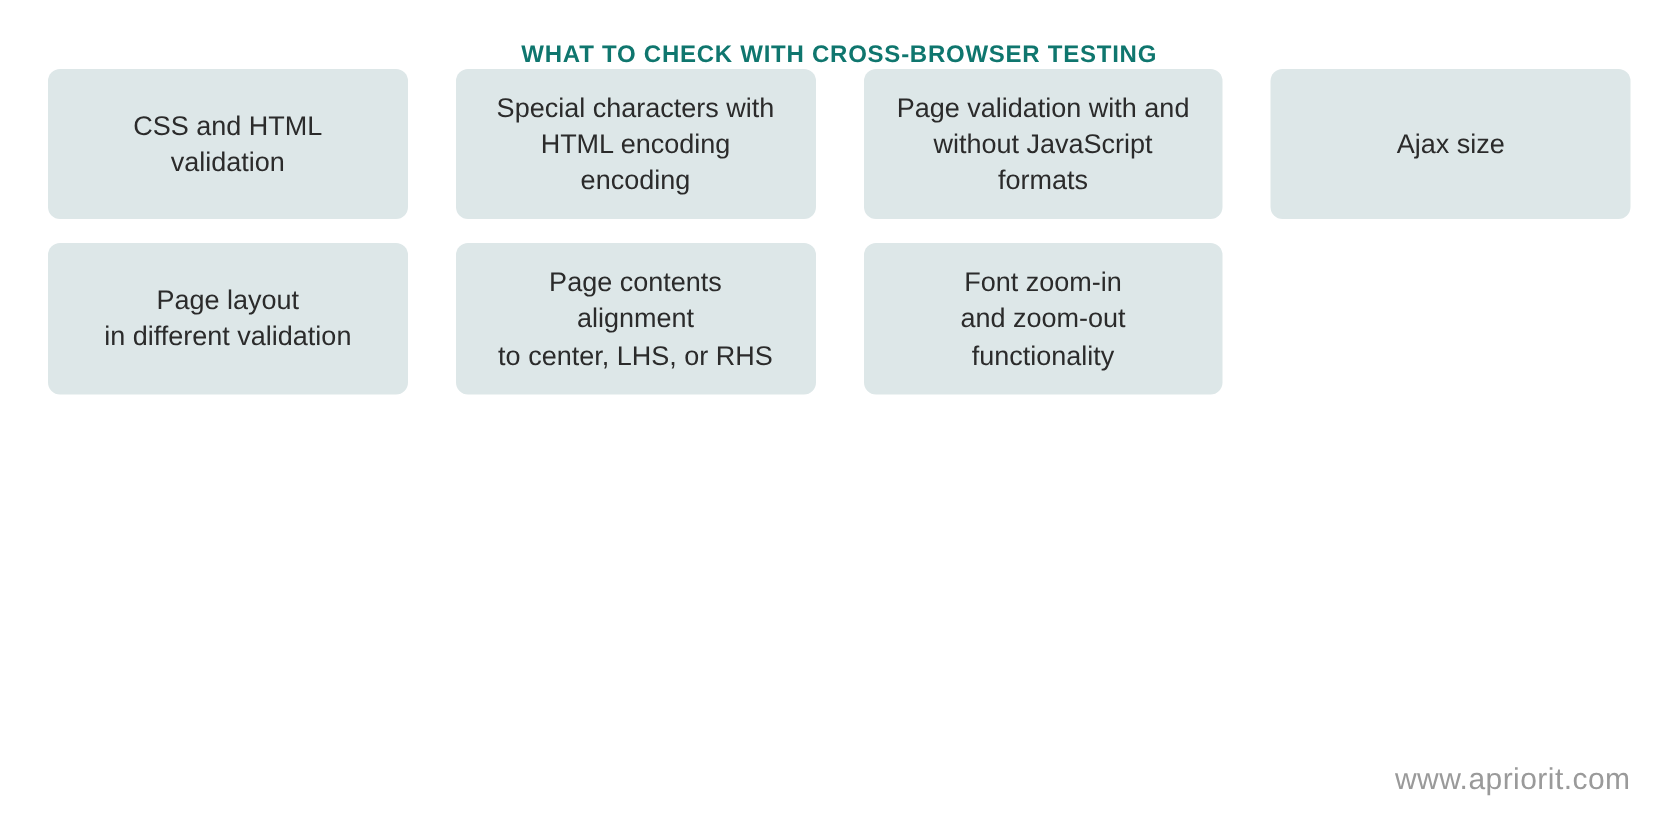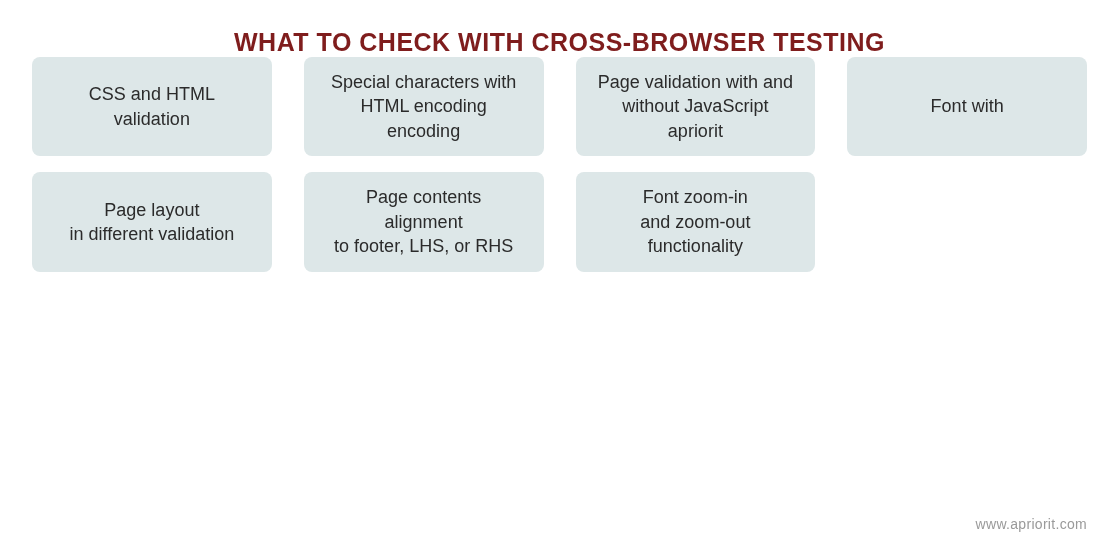--- a/index.html
+++ b/index.html
@@ -6,25 +6,25 @@
   body {
     width: 1119px;
     height: 550px;
     background: #ffffff;
     font-family: "Segoe UI", "Trebuchet MS", Arial, sans-serif;
     padding: 28px 32px 18px 32px;
     display: flex;
     flex-direction: column;
   }
   .title {
-    font-size: 25px;
+    font-size: 16px;
     font-weight: 700;
     letter-spacing: 0.5px;
     text-align: center;
-    color: #7f1d1d;
+    color: #0f766e;
   }
   .grid {
     flex: 1;
     display: grid;
     grid-template-columns: repeat(4, 1fr);
     grid-template-rows: repeat(4, 1fr);
     gap: 16px 32px;
   }
   .card {
     background: #dde7e8;
@@ -34,39 +34,39 @@
     justify-content: center;
     text-align: center;
     padding: 10px 22px;
     font-size: 18px;
     line-height: 1.35;
     color: #2b2b2b;
     white-space: pre-line;
   }
   .footer {
     text-align: right;
-    font-size: 14px;
+    font-size: 20px;
     color: #9a9a9a;
     margin-top: 14px;
     letter-spacing: 0.3px;
   }
 </style>
 </head>
 <body>
 
 <div class="title">WHAT TO CHECK WITH CROSS-BROWSER TESTING</div>
 
 <div class="grid">
   <div class="card">CSS and HTML validation</div>
   <div class="card">Special characters with
 HTML encoding encoding</div>
   <div class="card">Page validation with and
-without JavaScript apriorit</div>
-  <div class="card">Font with</div>
+without JavaScript formats</div>
+  <div class="card">Ajax size</div>
   <div class="card">Page layout
 in different validation</div>
   <div class="card">Page contents alignment
-to footer, LHS, or RHS</div>
+to center, LHS, or RHS</div>
   <div class="card">Font zoom-in
 and zoom-out functionality</div>
 </div>
 
 <div class="footer">www.apriorit.com</div>
 
 </body></html>

